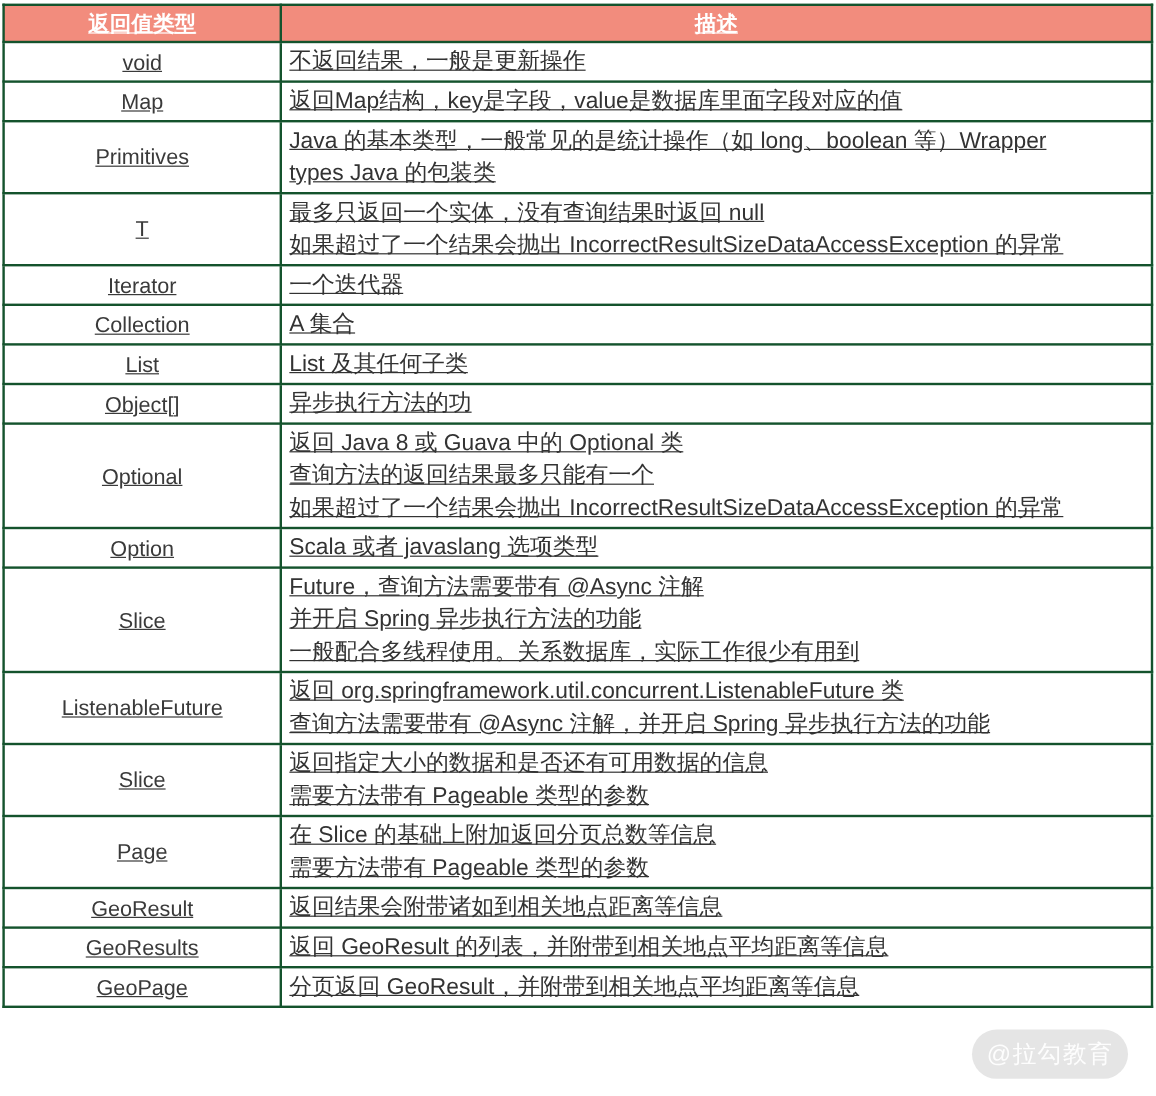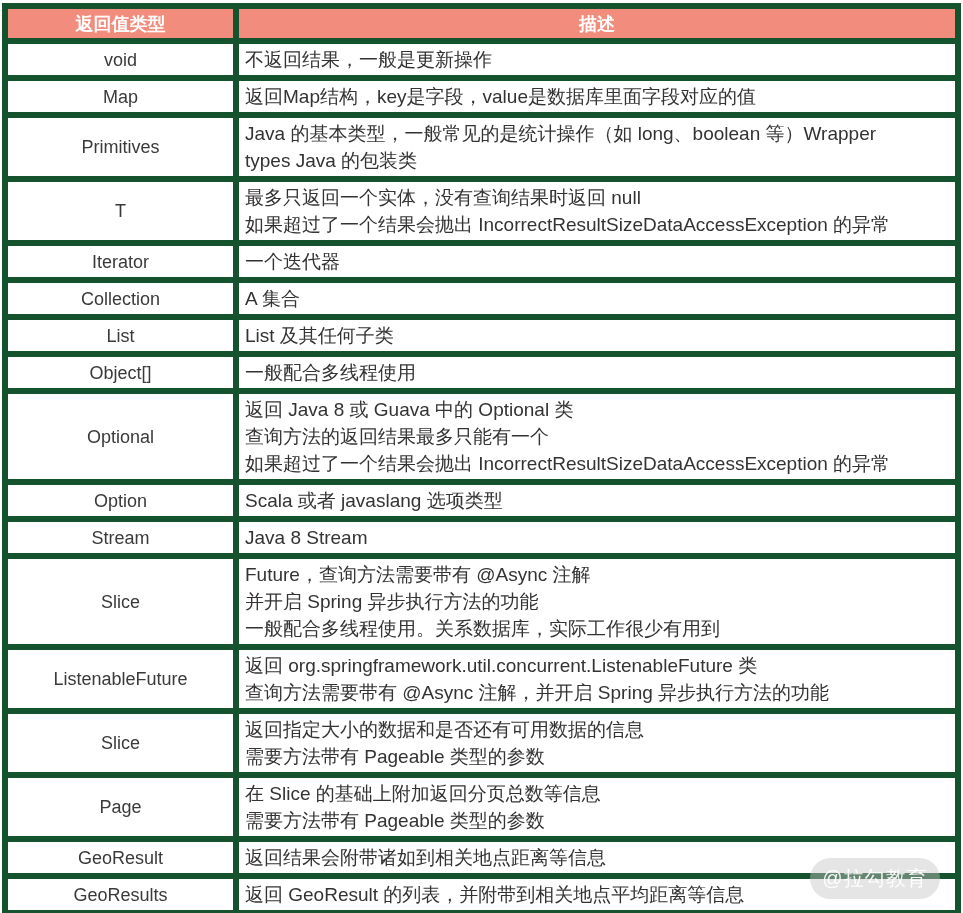--- a/index.html
+++ b/index.html
@@ -18,21 +18,22 @@
   table.return-types {
     position: absolute;
     left: 2px;
     top: 3px;
     width: 959px;
     border-collapse: collapse;
     table-layout: fixed;
   }
   table.return-types th,
   table.return-types td {
-    border: 6px solid #14532d;
+    border: 2px solid #14532d;
+    text-decoration: underline;
   }
   table.return-types th {
     background: var(--header-bg, #f28c7d);
     color: #ffffff;
     font-size: 18px;
     font-weight: bold;
     height: 27px;
     padding: 1px 4px;
     text-align: center;
   }
@@ -133,44 +134,38 @@
         </tr>
         <tr>
           <td class="type-cell">List</td>
           <td class="desc-cell">
             <div class="desc-line">List 及其任何子类</div>
           </td>
         </tr>
         <tr>
           <td class="type-cell">Object[]</td>
           <td class="desc-cell">
-            <div class="desc-line">一般配合多线程使用</div>
+            <div class="desc-line">异步执行方法的功</div>
           </td>
         </tr>
         <tr>
           <td class="type-cell">Optional</td>
           <td class="desc-cell">
             <div class="desc-line">返回 Java 8 或 Guava 中的 Optional 类</div>
             <div class="desc-line">查询方法的返回结果最多只能有一个</div>
             <div class="desc-line">如果超过了一个结果会抛出 IncorrectResultSizeDataAccessException 的异常</div>
           </td>
         </tr>
         <tr>
           <td class="type-cell">Option</td>
           <td class="desc-cell">
             <div class="desc-line">Scala 或者 javaslang 选项类型</div>
           </td>
         </tr>
         <tr>
-          <td class="type-cell">Stream</td>
-          <td class="desc-cell">
-            <div class="desc-line">Java 8 Stream</div>
-          </td>
-        </tr>
-        <tr>
           <td class="type-cell">Slice</td>
           <td class="desc-cell">
             <div class="desc-line">Future，查询方法需要带有 @Async 注解</div>
             <div class="desc-line">并开启 Spring 异步执行方法的功能</div>
             <div class="desc-line">一般配合多线程使用。关系数据库，实际工作很少有用到</div>
           </td>
         </tr>
         <tr>
           <td class="type-cell">ListenableFuture</td>
           <td class="desc-cell">

